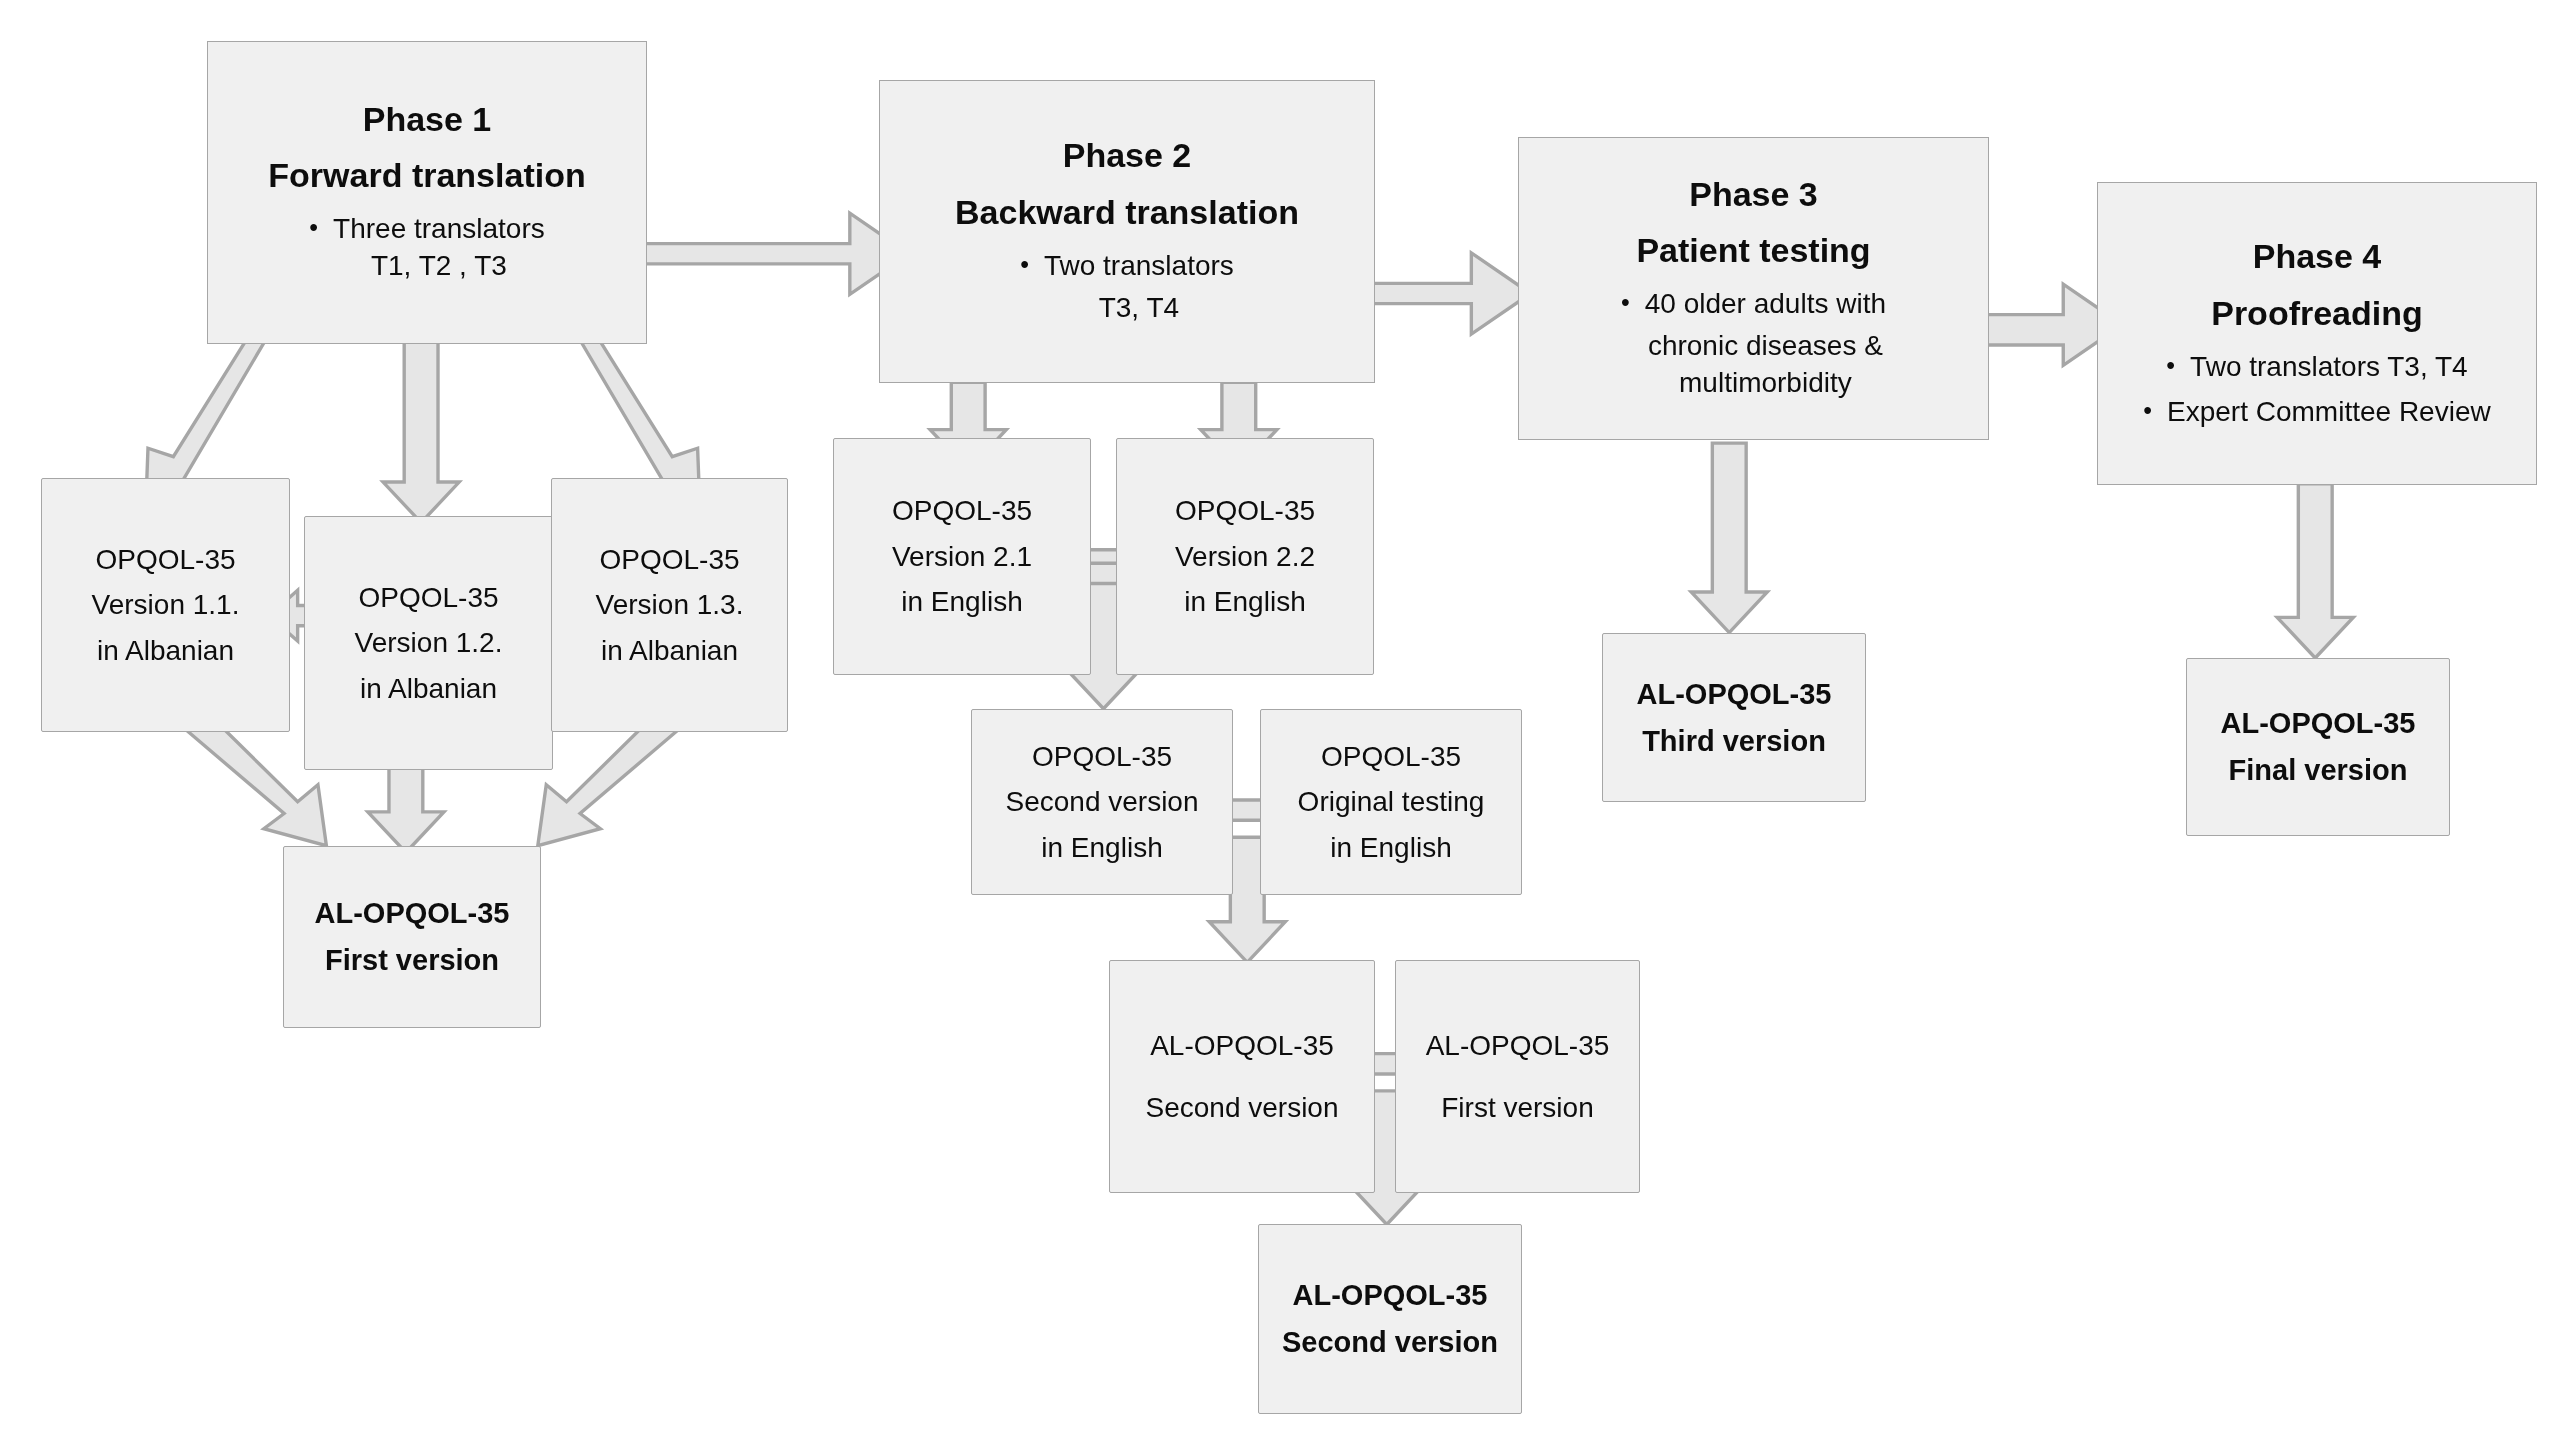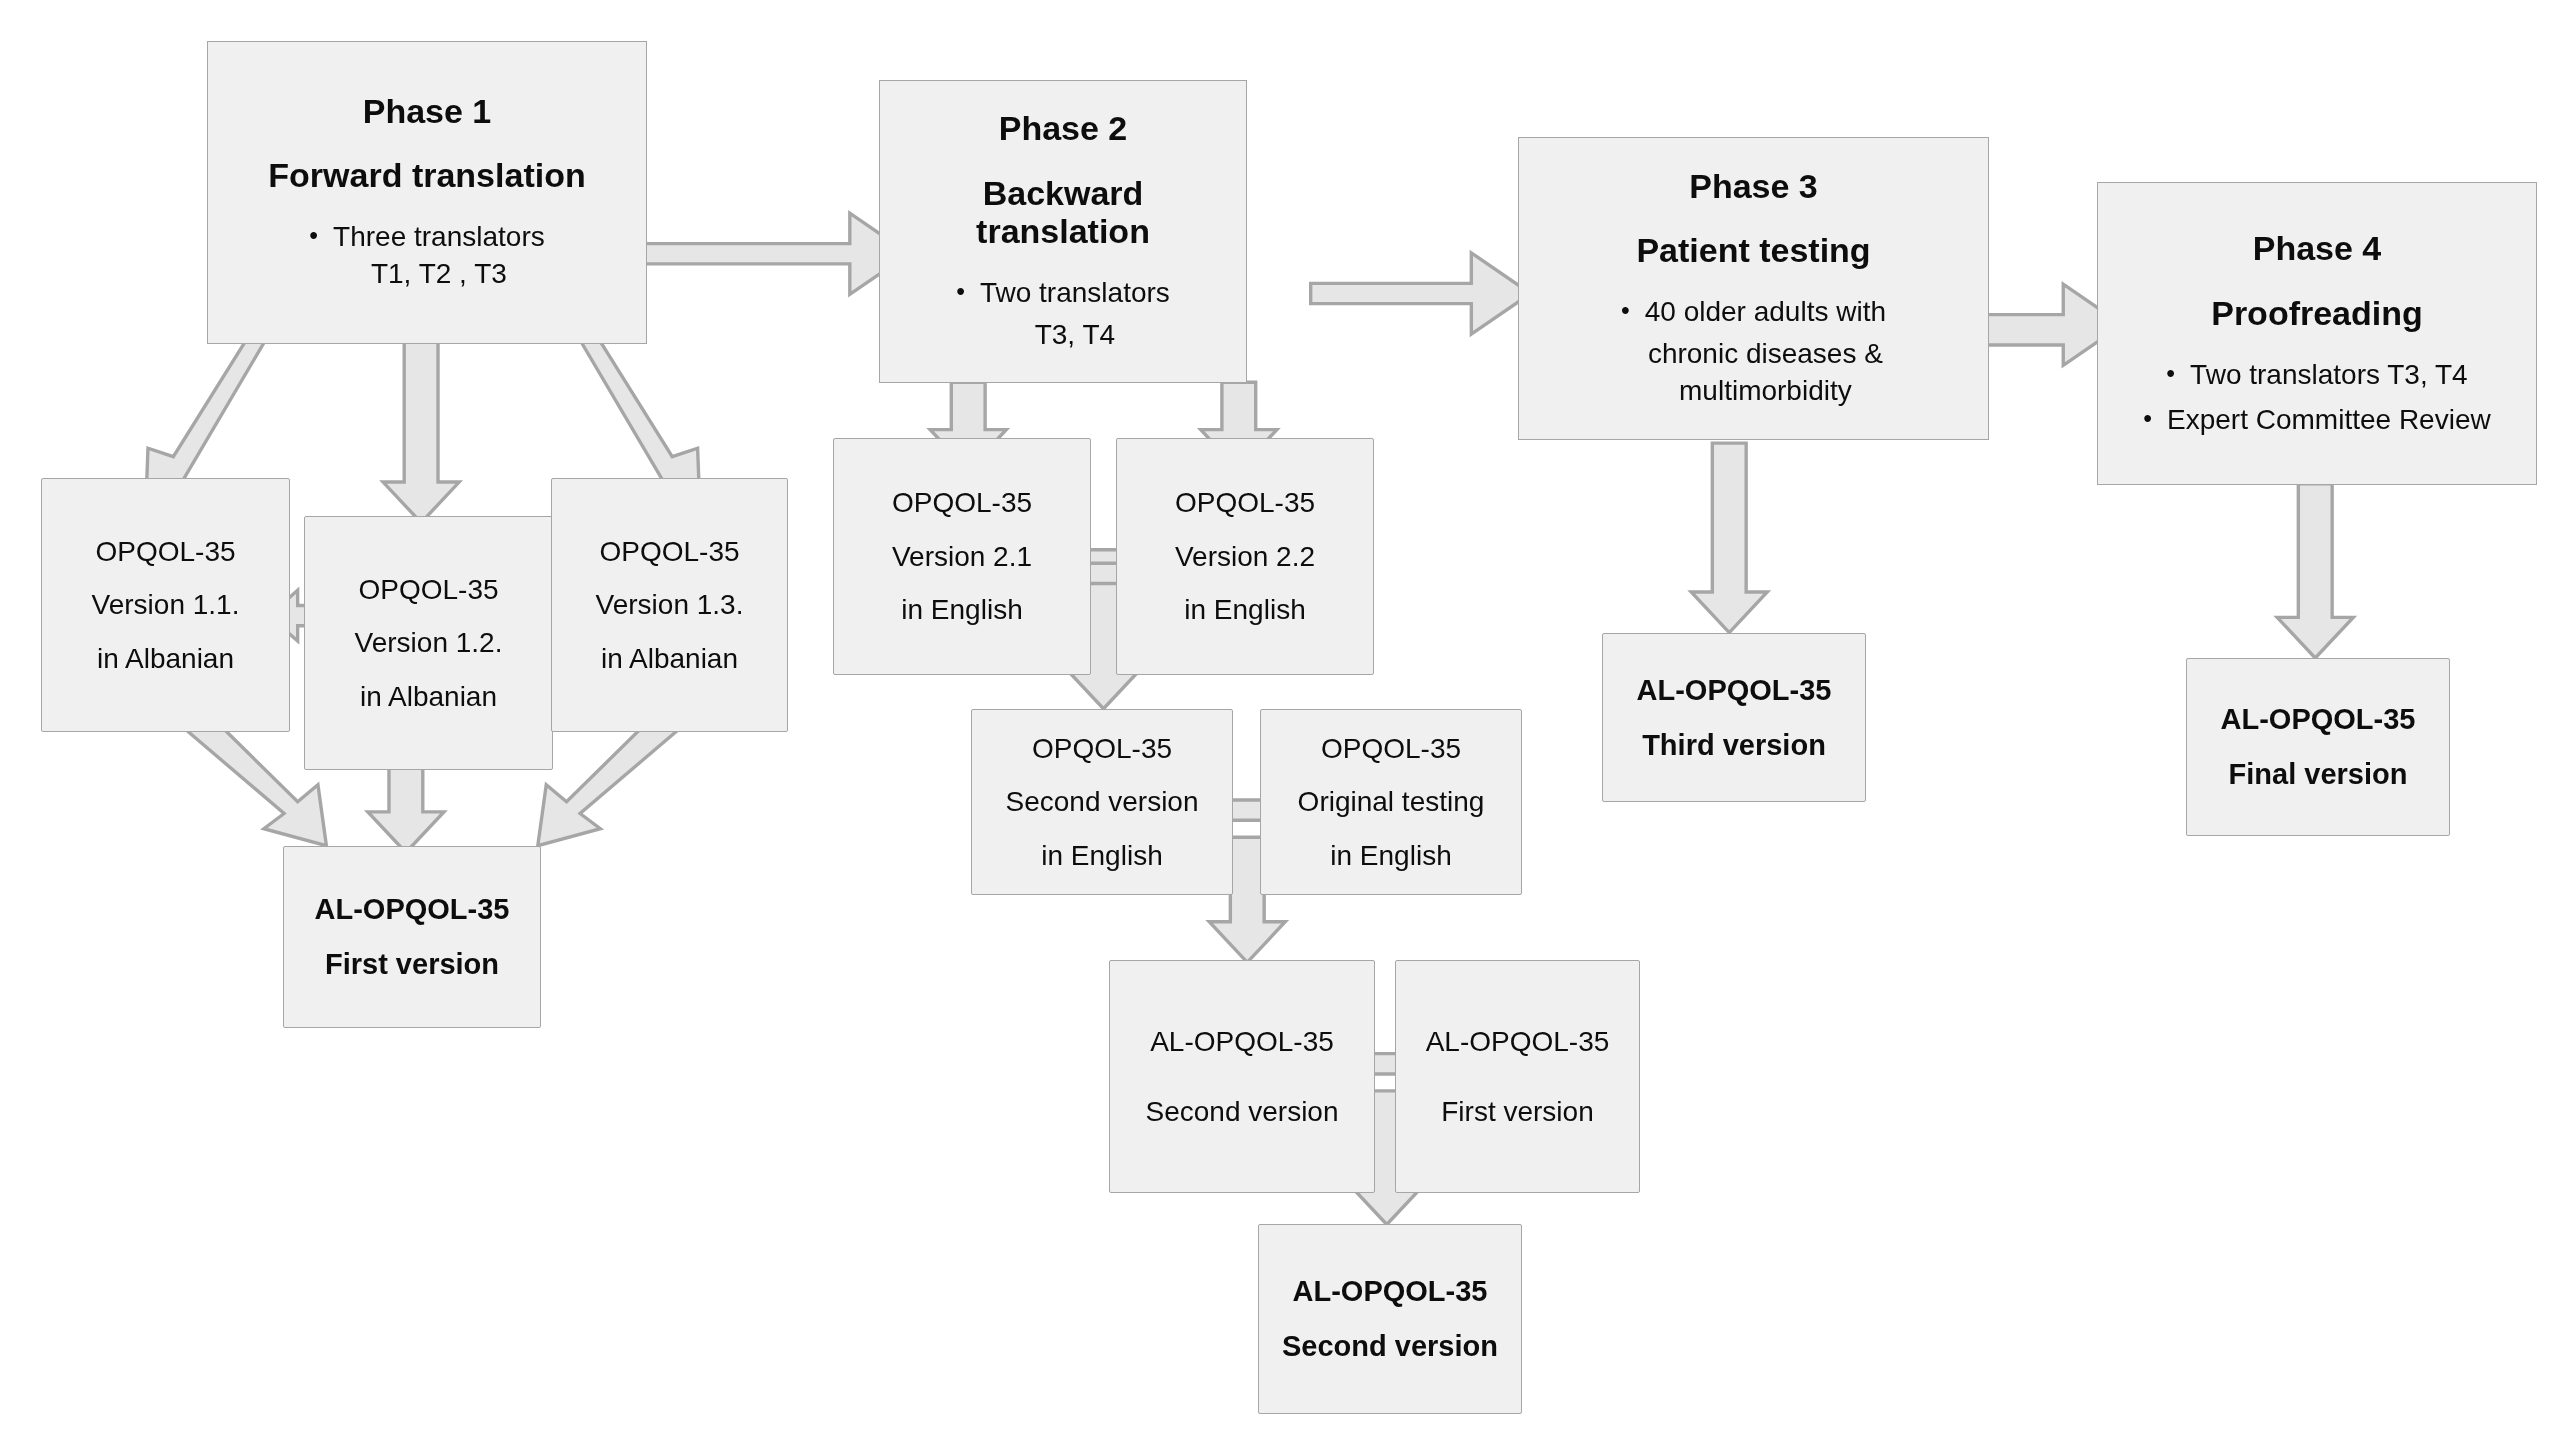--- a/index.html
+++ b/index.html
@@ -4,21 +4,21 @@
 <style>
   html,body{margin:0;padding:0;background:#ffffff;}
   body{width:2563px;height:1452px;overflow:hidden;
        font-family:"Liberation Sans","DejaVu Sans",sans-serif;color:#0d0d0d;}
   #stage{position:relative;width:2563px;height:1452px;background:#fff;}
   #wires{position:absolute;left:0;top:0;width:2563px;height:1452px;pointer-events:none;}
 
   .node{position:absolute;box-sizing:border-box;
         background:#f0f0f0;border:1.7px solid #a6a6a6;
         display:flex;flex-direction:column;align-items:center;justify-content:center;
-        text-align:center;gap:8px;}
+        text-align:center;}
   .node.rect{border-radius:0;}
   .node.round{border-radius:2px;}
 
   .phase-title{font-weight:bold;line-height:1.12;}
   .ttl1{font-size:34px;}
   .ttl2{font-size:34px;margin-top:18.6px;}
 
   .bullets{margin:17px 0 0 0;padding:0;list-style:none;width:100%;}
   .b-row{display:flex;align-items:flex-start;justify-content:center;gap:15px;}
   .b-dot{font-size:25px;line-height:1.32;flex:0 0 auto;}
@@ -87,21 +87,21 @@
       <div class="b-row">
         <span class="b-dot">•</span>
         <span class="b-txt">
           <span class="ln" style="font-size:28px;line-height:1.32;">Three translators</span>
           <span class="ln" style="font-size:28px;line-height:1.32;">T1, T2 , T3</span>
         </span>
       </div>
     </div>
   </div>
 
-  <div class="node rect" style="left:879px;top:80px;width:368px;height:303px;padding:36px 17px;">
+  <div class="node rect" style="left:879px;top:80px;width:496px;height:303px;padding:36px 17px;">
     <div class="phase-title ttl1">Phase 2</div>
     <div class="phase-title ttl2">Backward translation</div>
     <div class="bullets">
       <div class="b-row">
         <span class="b-dot">•</span>
         <span class="b-txt">
           <span class="ln" style="font-size:28px;line-height:1.32;">Two translators</span>
           <span class="ln" style="font-size:28px;line-height:1.32;margin-top:5px;">T3, T4</span>
         </span>
       </div>

